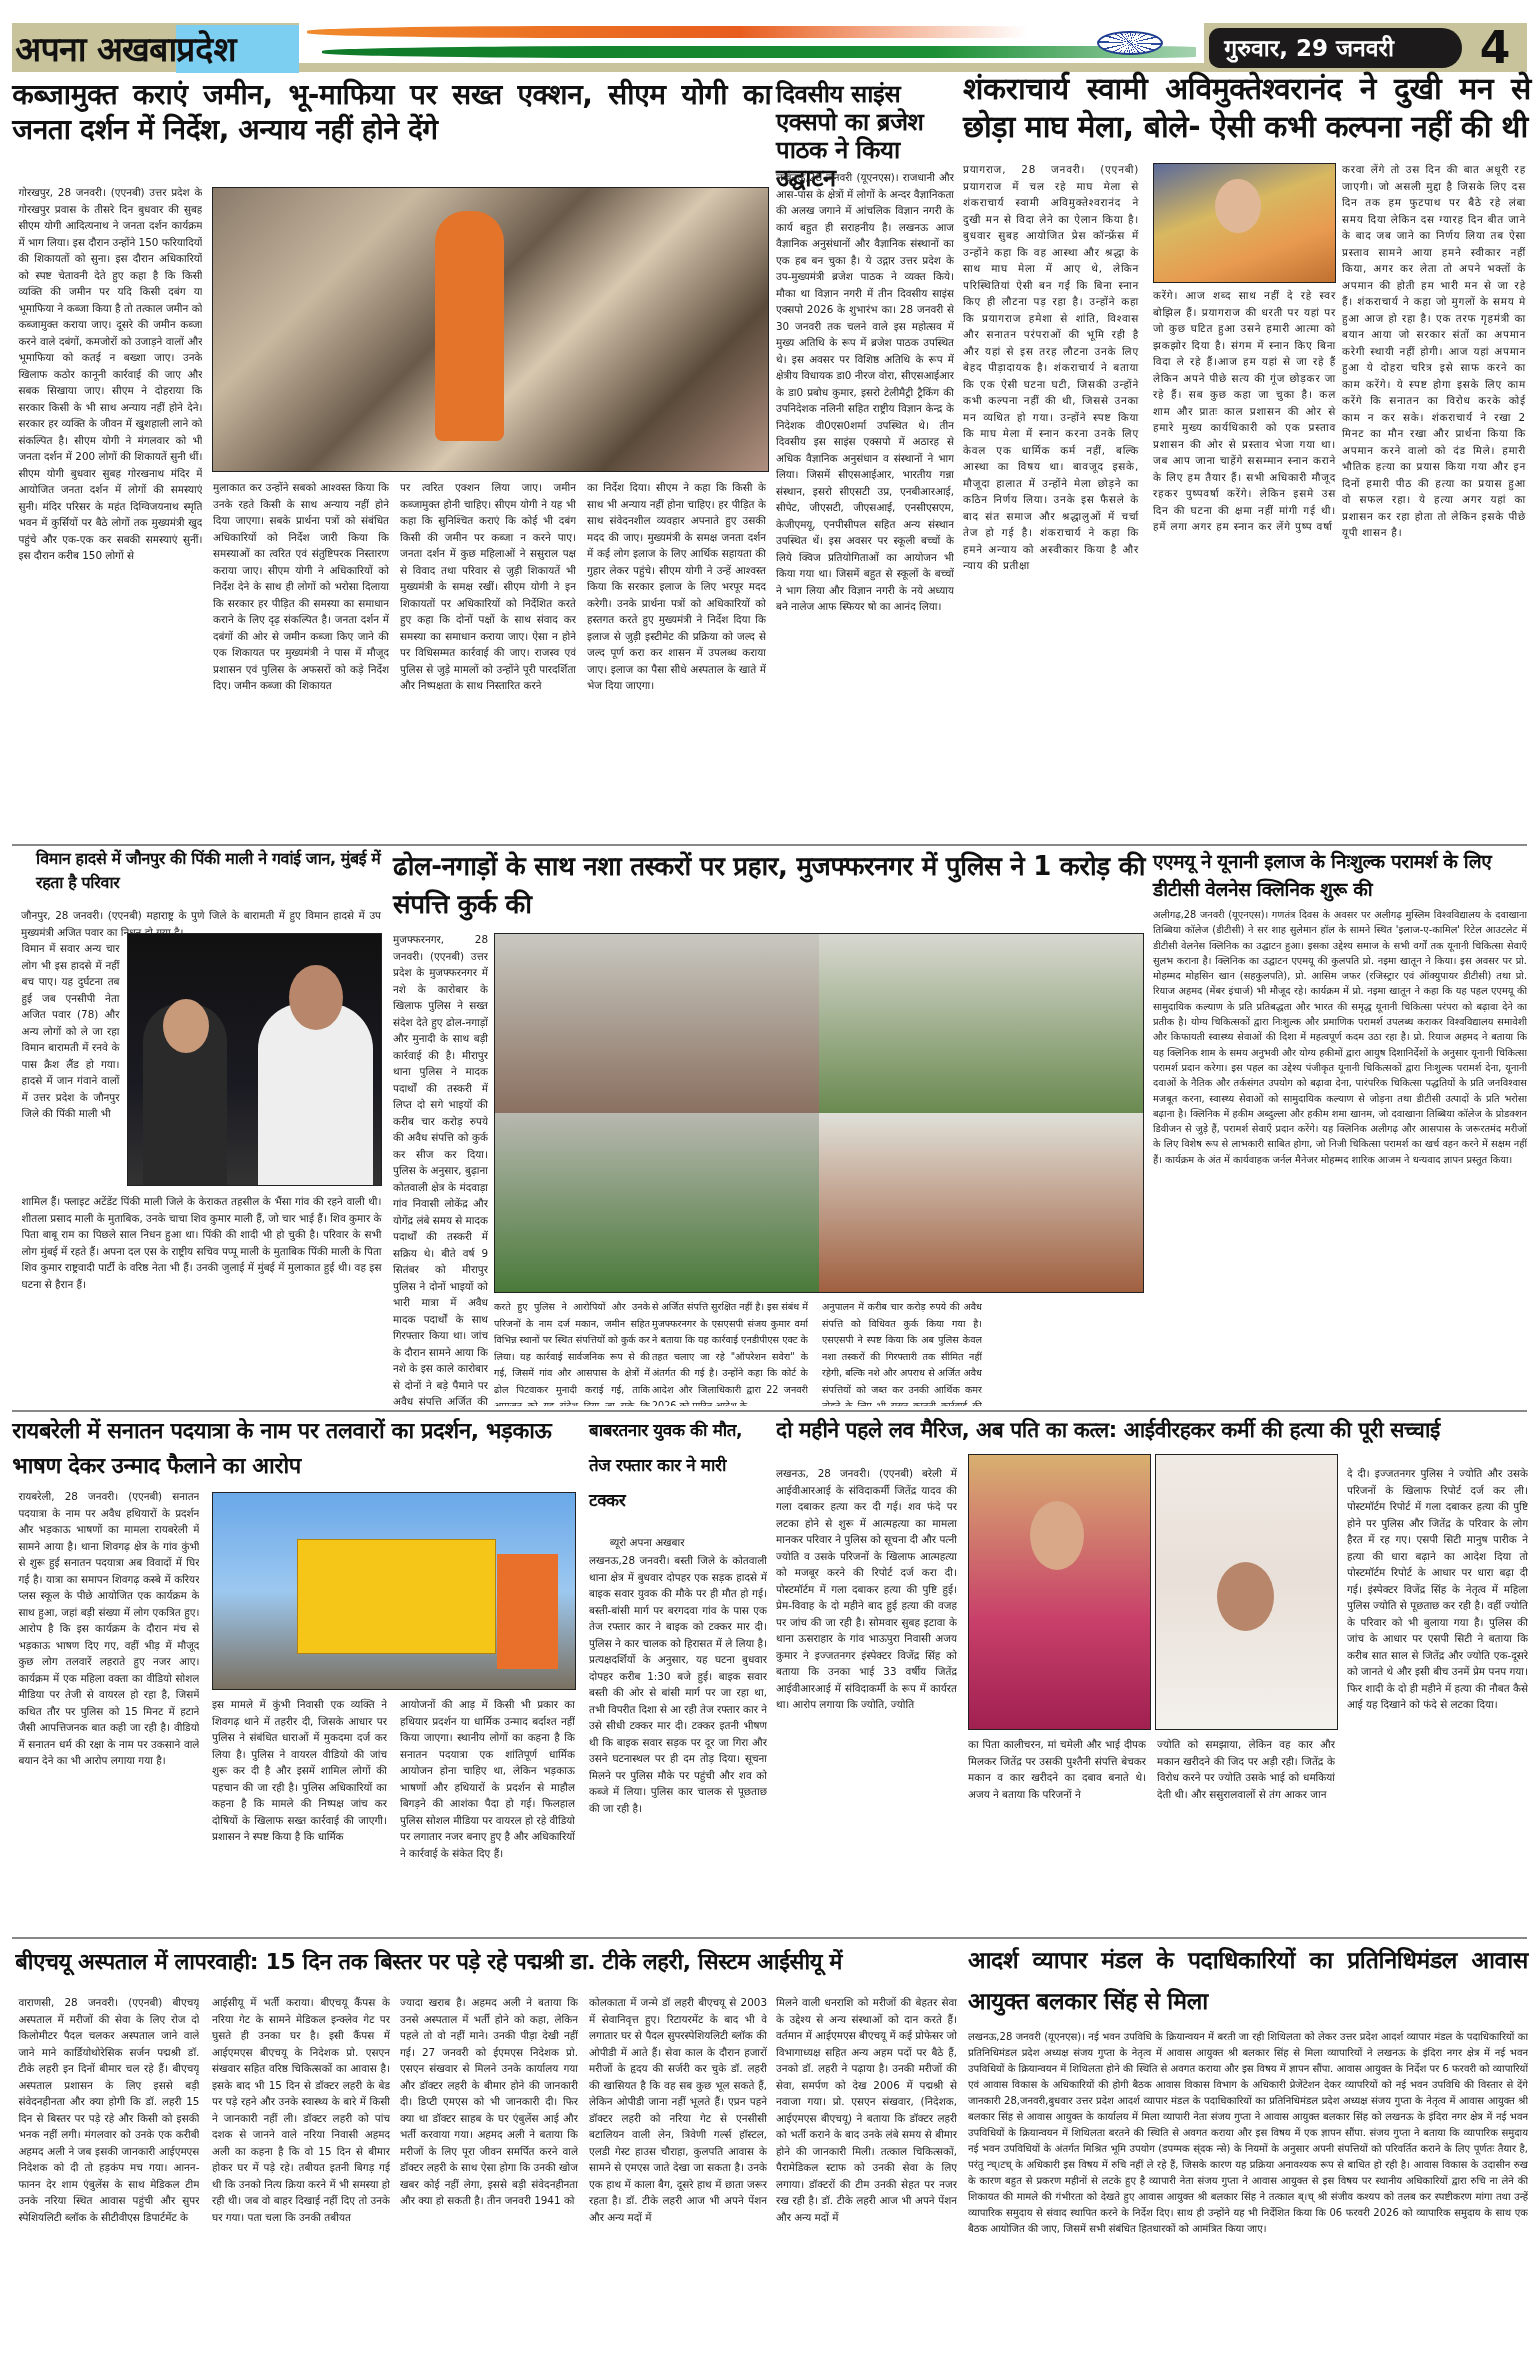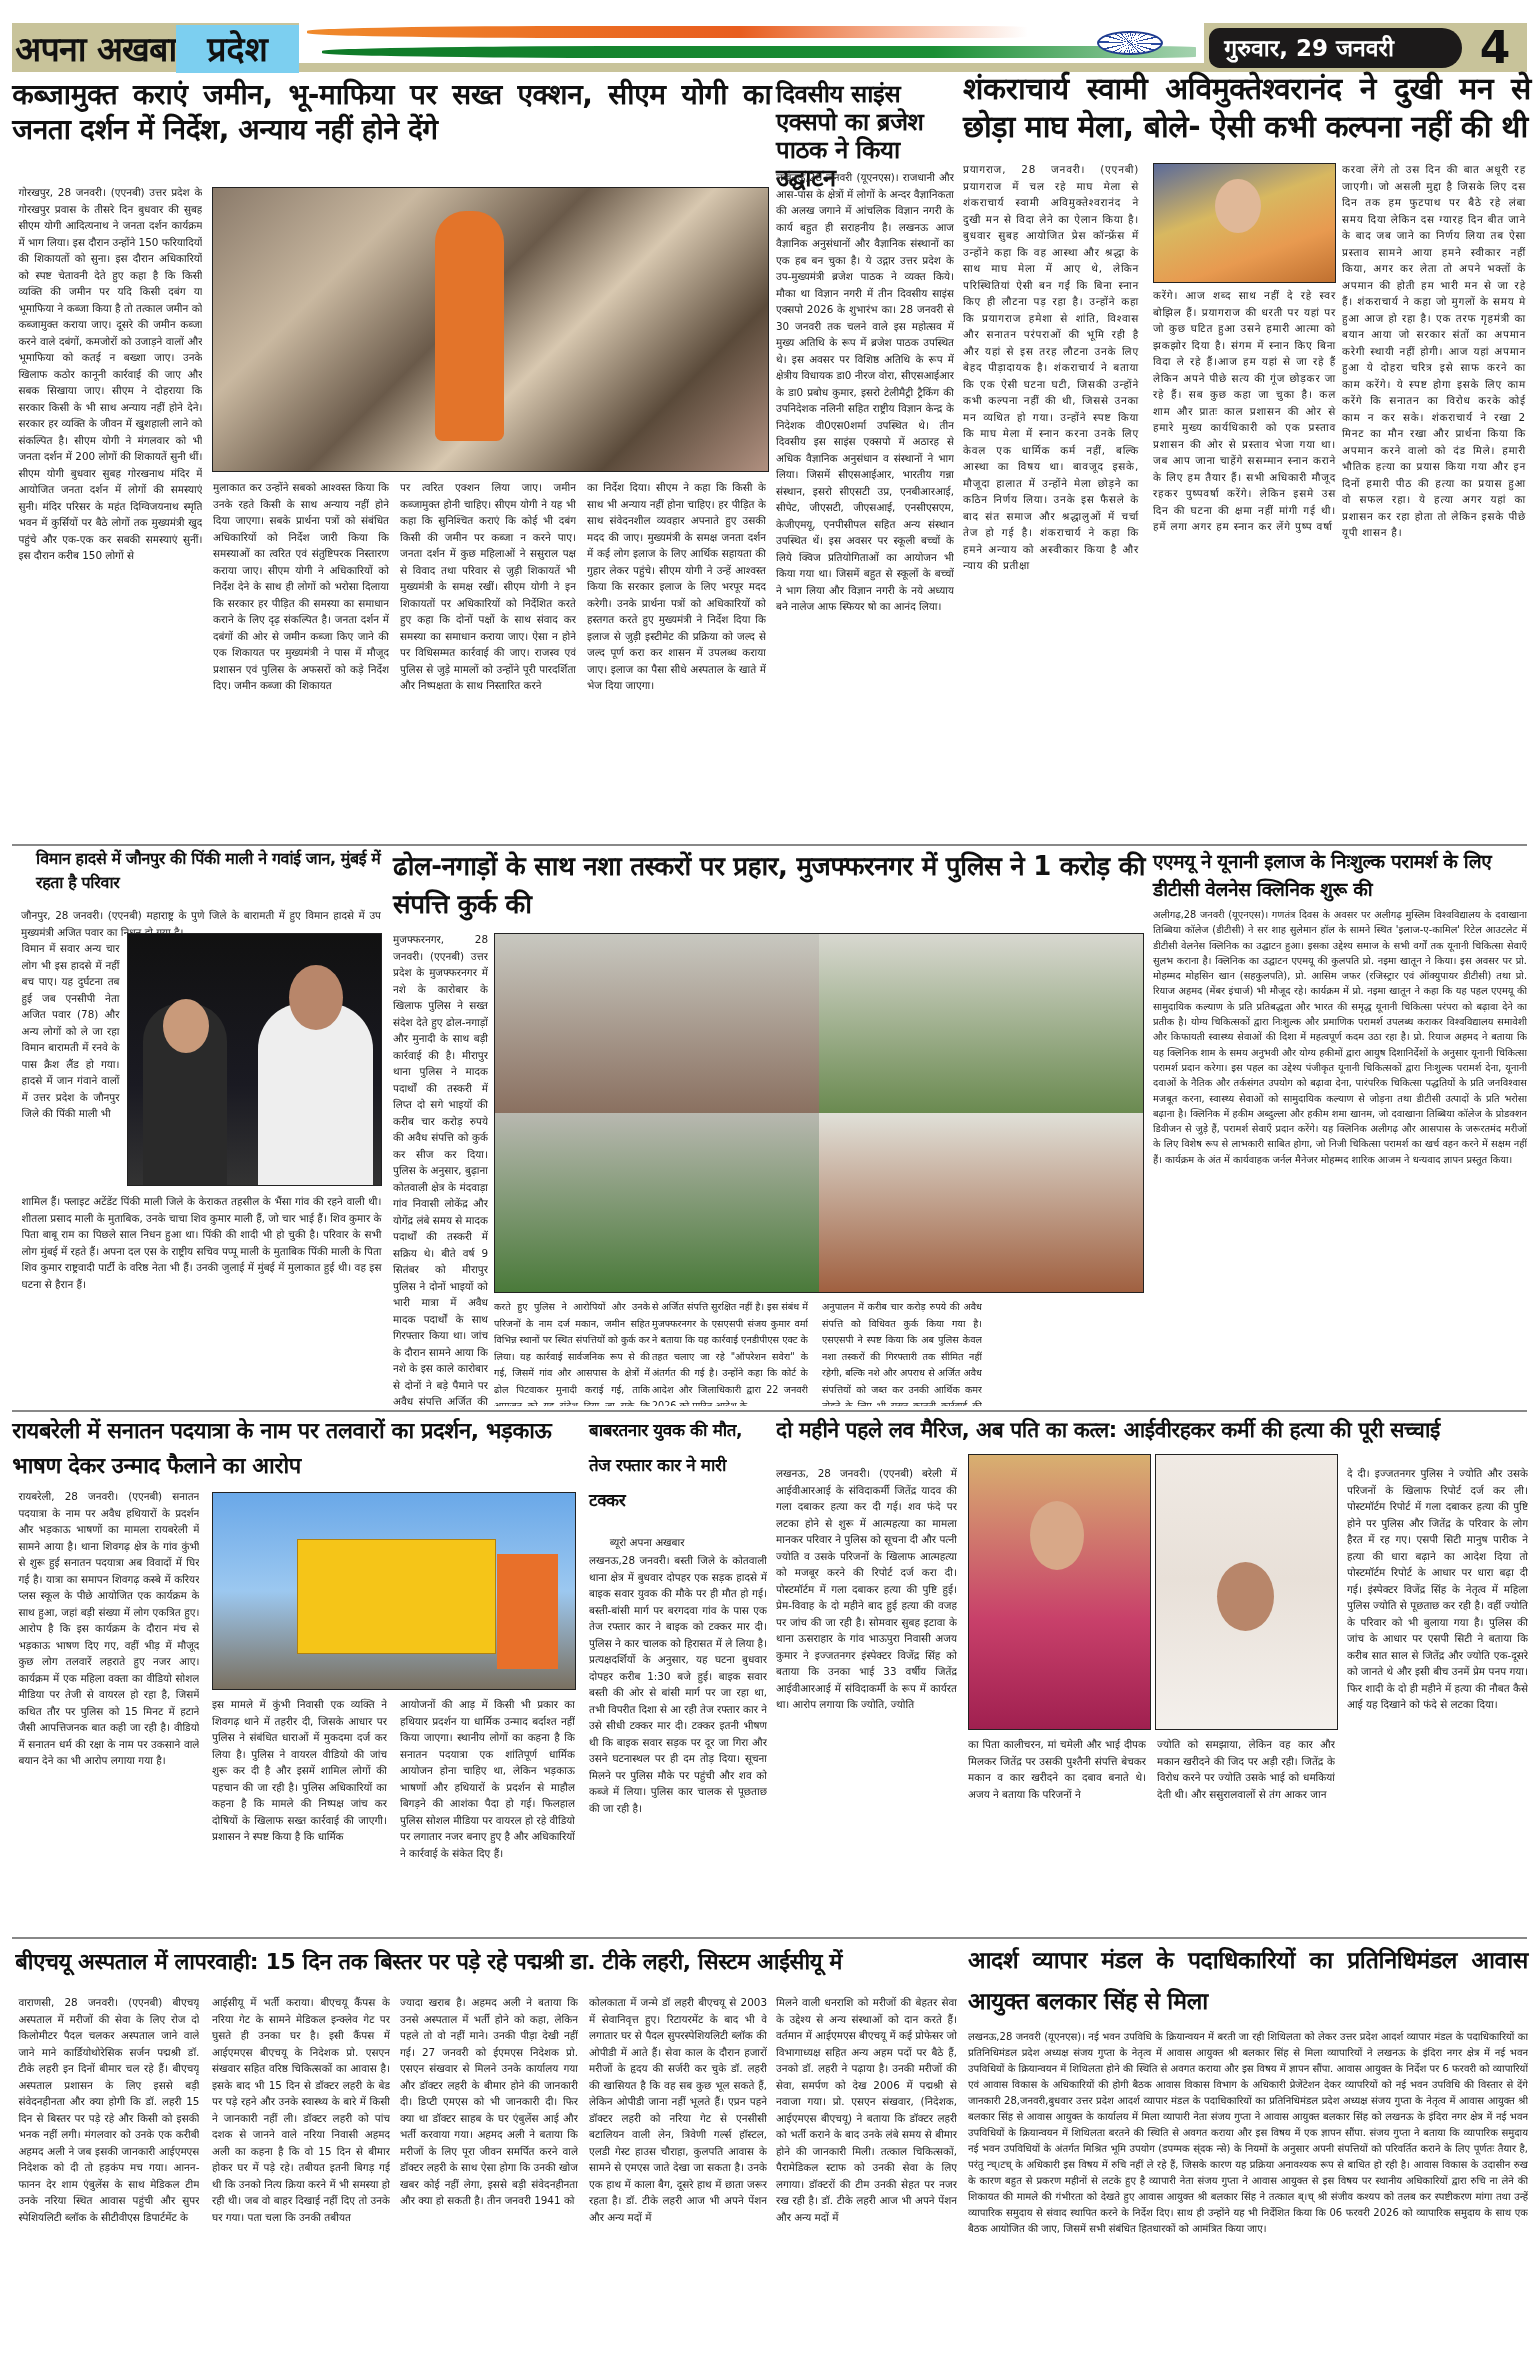--- a/index.html
+++ b/index.html
@@ -1,19 +1,19 @@
 <!DOCTYPE html>
 <html style="font-size:12.3px"><head>
 <meta charset="utf-8">
 <style>
 *{box-sizing:border-box;margin:0;padding:0}
 body{width:1540px;height:2377px;background:#fff;font-family:"DejaVu Sans",sans-serif;color:#111;position:relative;overflow:hidden}
 .mast{position:absolute;left:12.3px;top:23px;width:1515px;height:49px;background:#c8c39a}
 .brand{position:absolute;left:15.3px;top:24.5px;height:48px;font:900 34px "DejaVu Sans",sans-serif;line-height:48px;letter-spacing:-0.8px;color:#111}
-.section{position:absolute;left:176px;top:24.5px;width:123px;height:48px;background:#7ccff0;text-align:center;font:900 34px "DejaVu Sans",sans-serif;line-height:48px}
+.section{position:absolute;left:176px;top:24.5px;width:123px;height:48px;background:#7ccff0;font:900 34px "DejaVu Sans",sans-serif;line-height:48px}
 .flag{position:absolute;left:299px;top:23px;width:905px;height:40px;background:#fff}
 .flag .saf{position:absolute;left:7.7px;top:3.1px;width:721px;height:12.3px;background:linear-gradient(90deg,#f08a2c,#e85d1e 60%,rgba(232,93,30,0));border-radius:40% 10% 10% 40%}
 .flag .grn{position:absolute;left:23px;top:23px;width:874px;height:12.3px;background:linear-gradient(90deg,#0f7a28,#1b8f35 70%,rgba(27,143,53,0.4));border-radius:40% 10% 10% 40%}
 .flag .chakra{position:absolute;left:798px;top:7.7px;width:66px;height:24.5px;border:2.3px solid #1f3c8f;border-radius:50%;background:repeating-conic-gradient(#2a4aa0 0 4deg,#fff 4deg 15deg)}
 .datebox{position:absolute;left:1209px;top:28px;width:253px;height:40px;background:#1c1a1a;border-radius:10.7px 20px 20px 10.7px;color:#fff;font:900 23px "DejaVu Sans",sans-serif;line-height:40px;padding-left:15.3px}
 .pageno{position:absolute;left:1472px;top:23px;width:46px;height:49px;font:900 44px "DejaVu Sans",sans-serif;line-height:49px;text-align:center}
 h1.hl{position:absolute;font-family:"DejaVu Sans",sans-serif;font-weight:900;color:#111;line-height:1.25;letter-spacing:-0.4px}
 .col{position:absolute;font-family:"DejaVu Sans",sans-serif;font-size:10.4px;line-height:16.5px;text-align:justify;color:#222;overflow:hidden}
 .photo{position:absolute;border:0.8px solid #222;overflow:hidden}
 .rule{position:absolute;background:#888}

